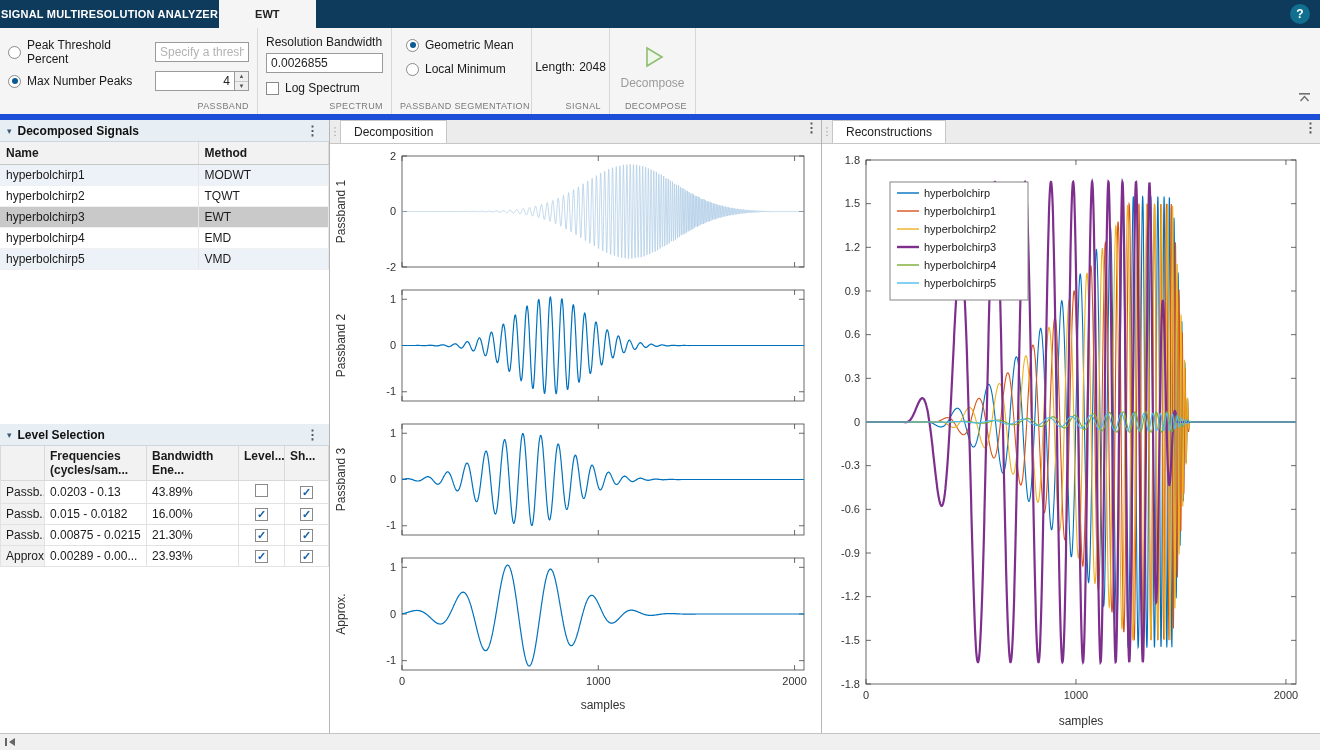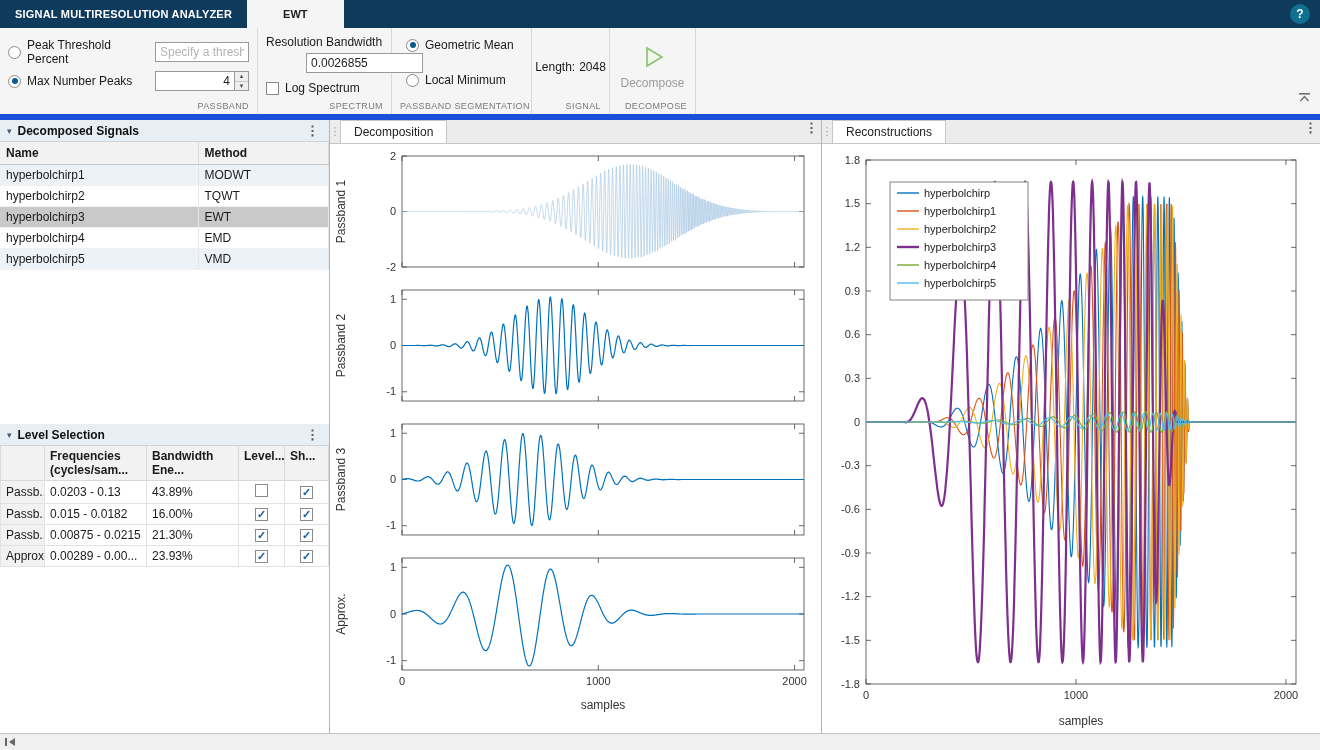--- a/index.html
+++ b/index.html
@@ -2,21 +2,21 @@
 <html><head>
 <meta charset="utf-8">
 <style>
   *{box-sizing:border-box;margin:0;padding:0}
   html,body{width:1320px;height:750px;overflow:hidden}
   body{font-family:"Liberation Sans",sans-serif;font-size:12px;color:#1a1a1a;background:#f0f0f0;display:flex;flex-direction:column}
   svg text{font-family:"Liberation Sans",sans-serif}
 
   
   .topbar{flex:0 0 28px;background:#0e3a5c;display:flex;align-items:stretch;color:#fff}
-  .apptab{padding:0 15px;display:flex;align-items:center;font-size:11px;font-weight:bold;letter-spacing:.2px}
+  .apptab{padding:0 1px;display:flex;align-items:center;font-size:11px;font-weight:bold;letter-spacing:.2px}
   .ewt-tab{background:#f5f5f5;color:#222;padding:0 36px;display:flex;align-items:center;font-size:11px;font-weight:bold}
   .topbar-spacer{flex:1}
   .help-btn{width:20px;height:20px;border-radius:50%;background:#11708f;color:#fff;display:flex;align-items:center;justify-content:center;font-weight:bold;align-self:center;margin-right:10px;font-size:12px;cursor:default}
 
   
   .ribbon{flex:0 0 92px;background:#f5f5f5;border-bottom:6px solid #1d4ed8;display:flex;position:relative}
   .section{border-right:1px solid #d8d8d8;display:flex;flex-direction:column;padding:5px 8px 2px}
   .section-body{flex:1}
   .section-label{text-align:right;font-size:9px;color:#7a7a7a;letter-spacing:.4px;padding-bottom:1px;white-space:nowrap}
   .ctl-row{display:flex;align-items:center;gap:6px;margin:5px 0}
@@ -90,36 +90,36 @@
           </span>
         </span>
       </div>
     </div>
     <div class="section-label">PASSBAND</div>
   </div>
 
   <div class="section" style="width:134px">
     <div class="section-body">
       <div style="margin:2px 0 4px">Resolution Bandwidth</div>
-      <input class="tinput" style="width: 117px; margin-left: 40px;" value="0.0026855">
+      <input class="tinput" style="width: 117px;" value="0.0026855">
       <div class="ctl-row" style="margin-top:8px">
         <span class="cb"></span>
         <span>Log Spectrum</span>
       </div>
     </div>
     <div class="section-label">SPECTRUM</div>
   </div>
 
   <div class="section" style="width:140px">
     <div class="section-body" style="padding-left:6px">
       <div class="ctl-row">
         <span class="radio sel"></span>
         <span>Geometric Mean</span>
       </div>
-      <div class="ctl-row" style="margin-top:21px">
+      <div class="ctl-row" style="margin-top:10px">
         <span class="radio"></span>
         <span>Local Minimum</span>
       </div>
     </div>
     <div class="section-label">PASSBAND SEGMENTATION</div>
   </div>
 
   <div class="section" style="width:78px">
     <div class="section-body" style="display:flex;align-items:center;justify-content:center;gap:4px">
       <span>Length:</span>

